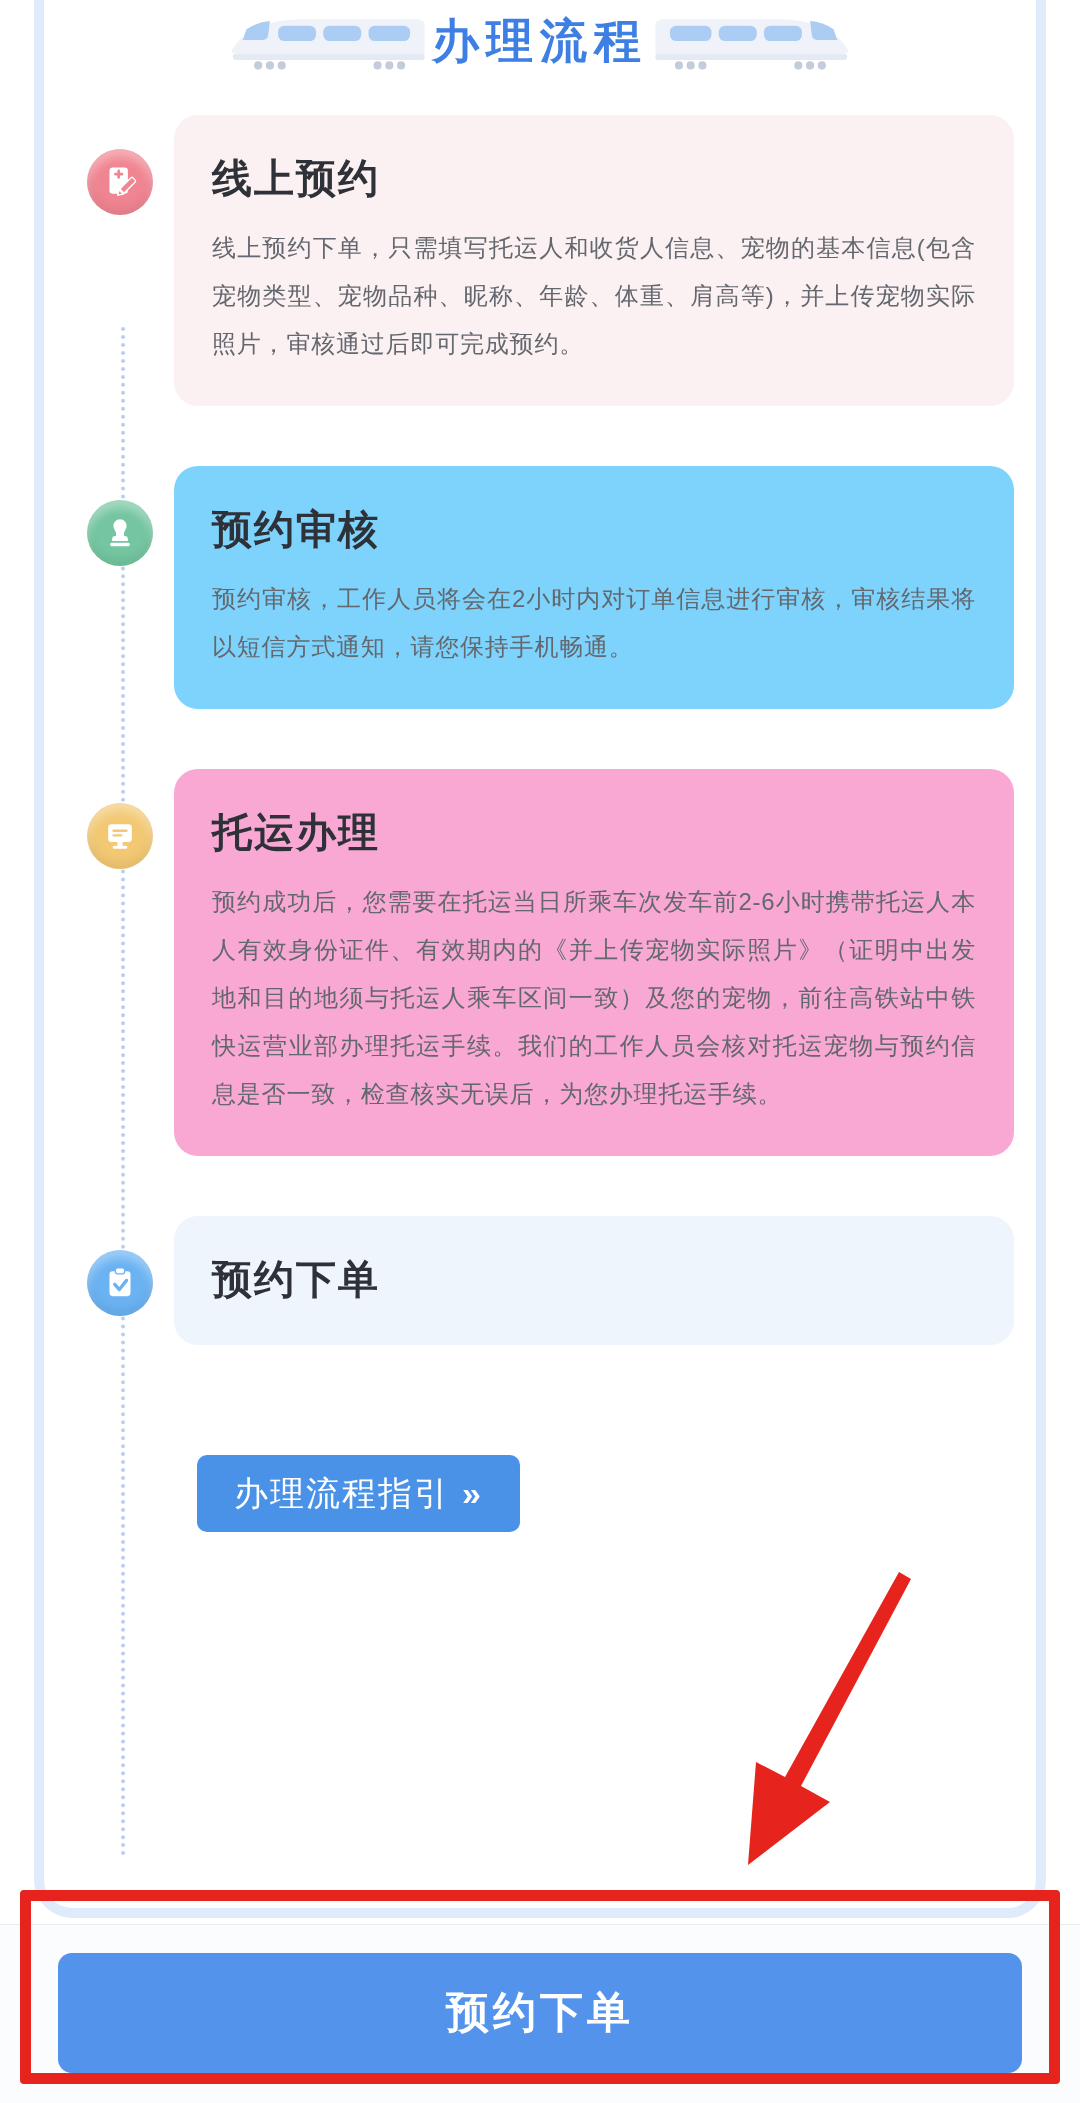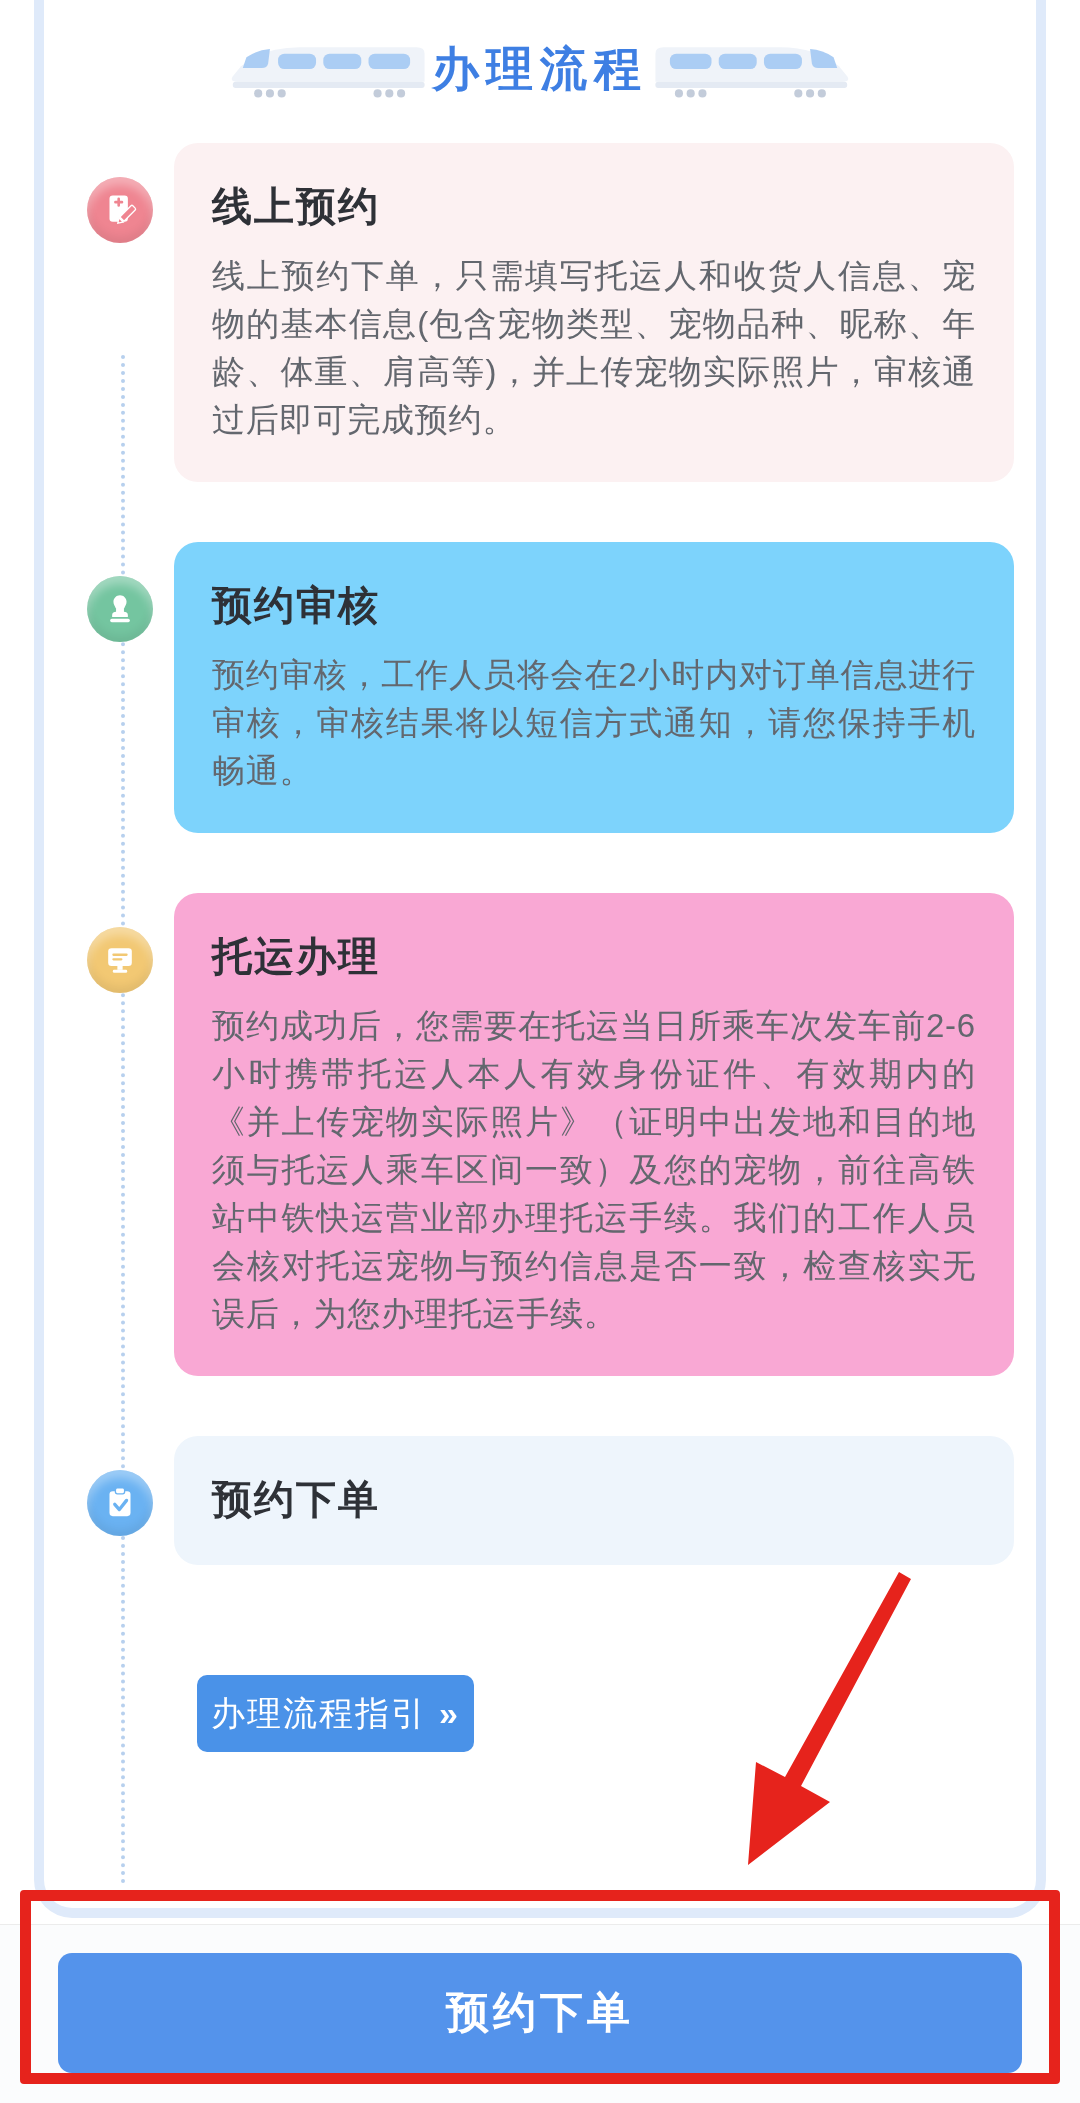--- a/index.html
+++ b/index.html
@@ -3,41 +3,41 @@
 <meta charset="utf-8">
 <style>
   html,body{margin:0;padding:0;background:#ffffff;}
   .page{position:relative;width:1080px;height:2103px;margin:0 auto;overflow:hidden;
         font-family:"Liberation Sans","DejaVu Sans",sans-serif;background:#ffffff;}
   
   .main-card{position:absolute;left:34px;top:-40px;width:1012px;height:1958px;box-sizing:border-box;
              background:#ffffff;border-left:10px solid #dfeafa;border-right:10px solid #dfeafa;
              border-bottom:10px solid #dfeafa;border-radius:0 0 38px 38px;overflow:hidden;}
   
-  .flow-header{margin-top:78px;height:62px;display:flex;align-items:center;justify-content:center;gap:2px;text-align:center;}
+  .flow-header{margin-top:50px;height:62px;display:flex;align-items:center;justify-content:center;gap:2px;text-align:center;}
   .flow-title{font-size:47px;font-weight:800;color:#3e7fe3;letter-spacing:7px;white-space:nowrap;}
   .train{width:208px;height:58px;flex:0 0 auto;}
   .train.flip{transform:scaleX(-1);}
   
   .steps{position:relative;margin-top:43px;padding:0 22px 0 0;}
   .connector{position:absolute;left:77px;top:212px;width:0;height:1530px;
              border-left:4px dotted #b7d0ee;z-index:0;}
   .step{display:flex;align-items:flex-start;margin-bottom:60px;position:relative;z-index:1;}
   .badge-col{flex:0 0 130px;}
   .step-badge{width:66px;height:66px;margin-left:43px;margin-top:34px;border-radius:50%;
               background:currentColor;display:flex;align-items:center;justify-content:center;
               box-shadow:inset 0 8px 10px rgba(255,255,255,.35), inset 0 -6px 10px rgba(0,0,0,.07);}
   .step-badge svg{width:42px;height:42px;display:block;}
   .step-card{flex:1;border-radius:24px;padding:36px 38px 38px 38px;box-sizing:border-box;}
   .step-title{font-size:40px;font-weight:700;color:#2e3137;letter-spacing:2px;}
-  .step-body{margin-top:18px;font-size:33px;line-height:48px;color:#63676e;
+  .step-body{margin-top:18px;font-size:24px;line-height:48px;color:#63676e;
              letter-spacing:.8px;text-align:justify;}
   
   .guide-btn{display:inline-flex;align-items:center;gap:12px;margin:50px 0 0 153px;
-             height:77px;padding:0 14px;border-radius:10px;background:#4a92e8;border:none;
+             height:77px;padding:0 37px;border-radius:10px;background:#4a92e8;border:none;
              color:#fff;font-size:34px;letter-spacing:2px;cursor:pointer;
              font-family:"Liberation Sans","DejaVu Sans",sans-serif;}
   .guide-chevron{font-size:34px;font-weight:700;}
   
   .bottom-bar{position:absolute;left:0;right:0;top:1924px;bottom:0;background:#fbfcfd;
               border-top:1px solid #ececec;z-index:3;}
   .order-btn{position:absolute;left:58px;right:58px;top:28px;height:120px;border-radius:14px;
              background:#5493eb;border:none;color:#ffffff;font-size:43px;font-weight:700;
              letter-spacing:4px;cursor:pointer;font-family:"Liberation Sans","DejaVu Sans",sans-serif;}
   

